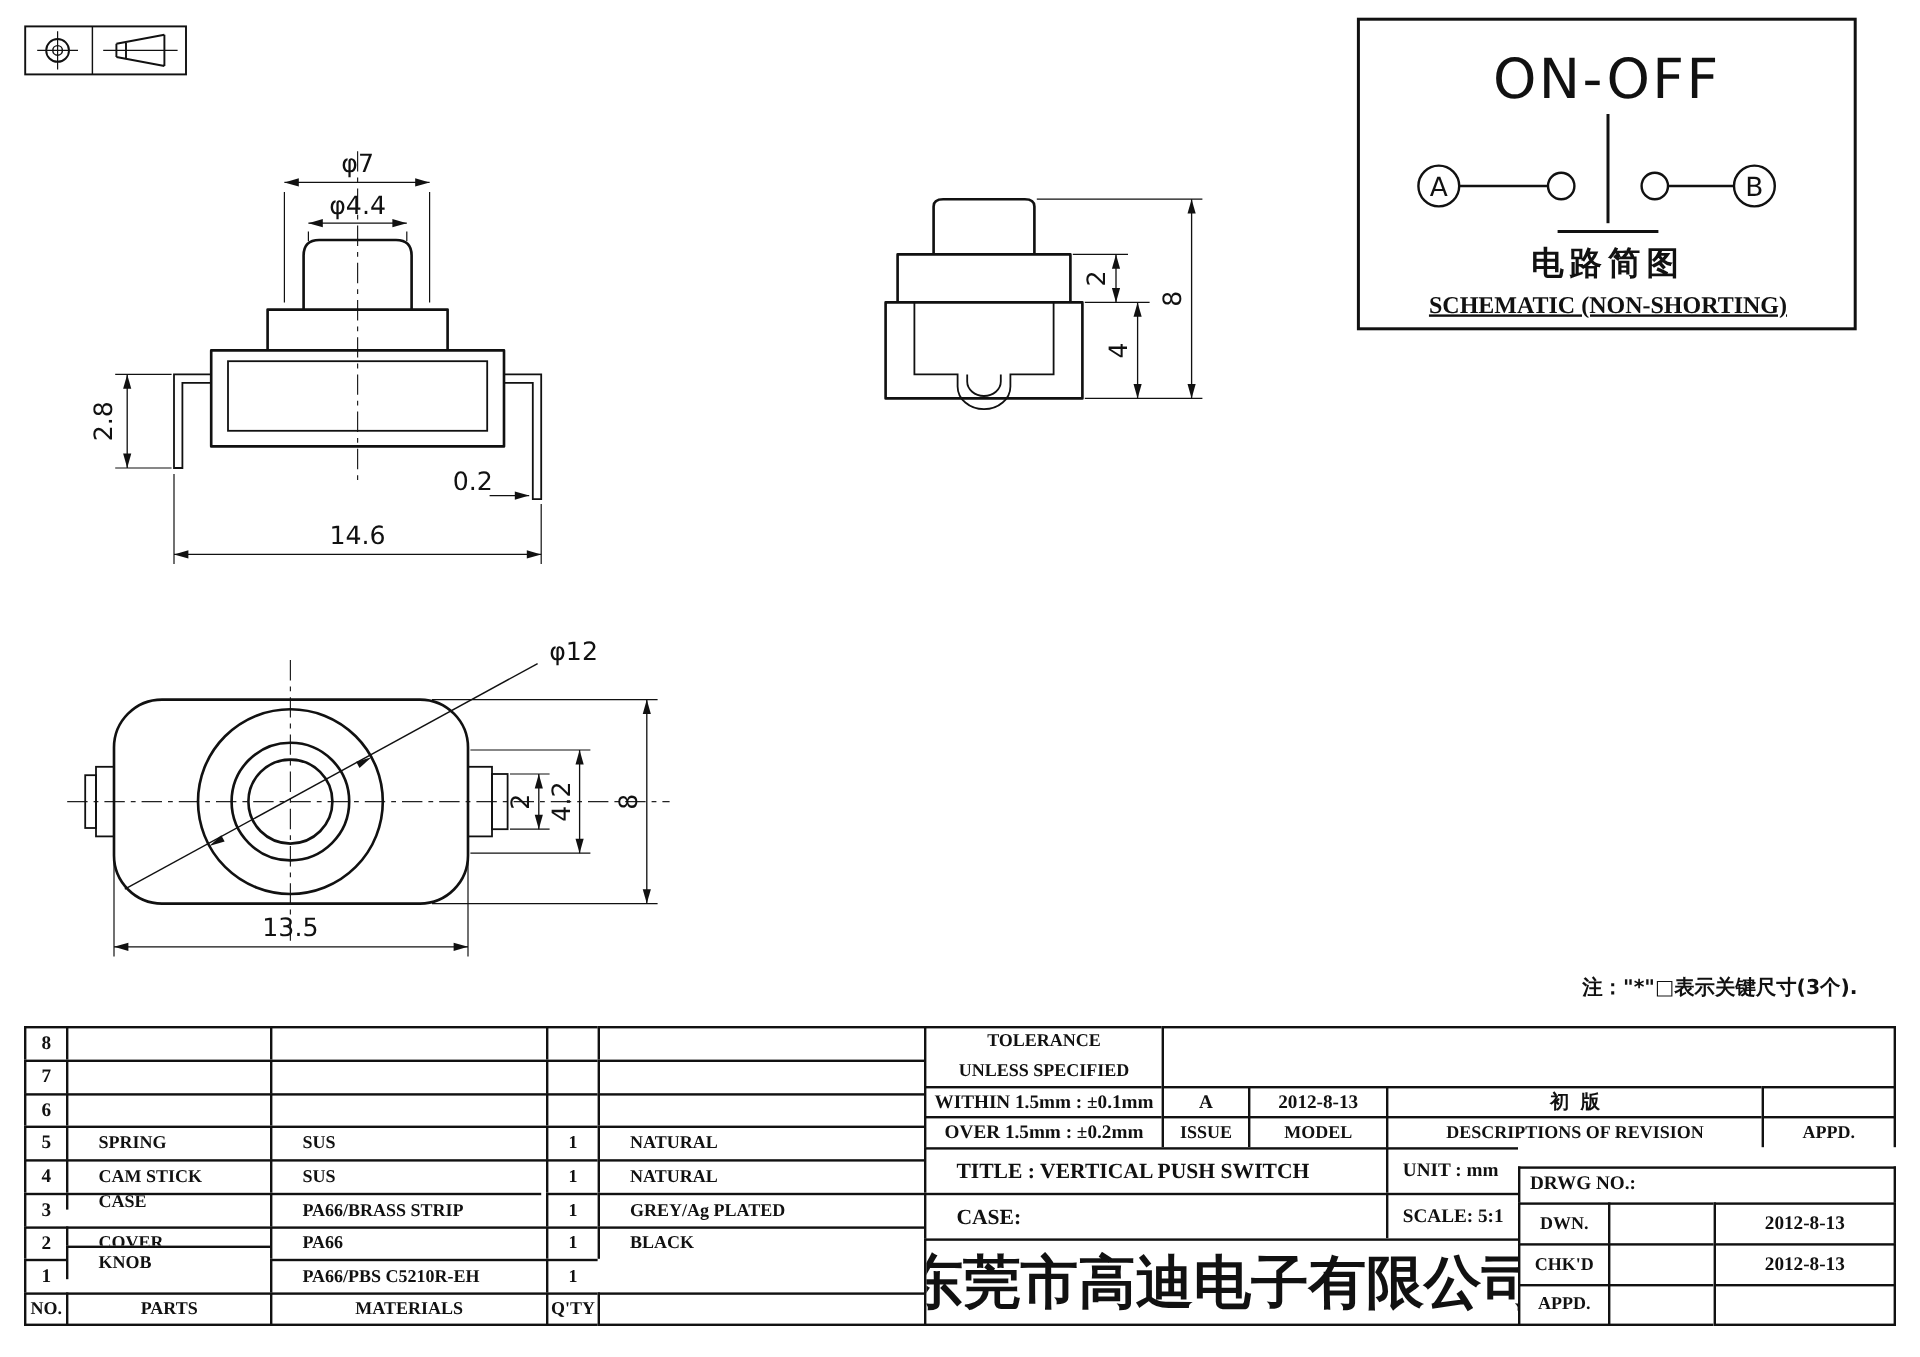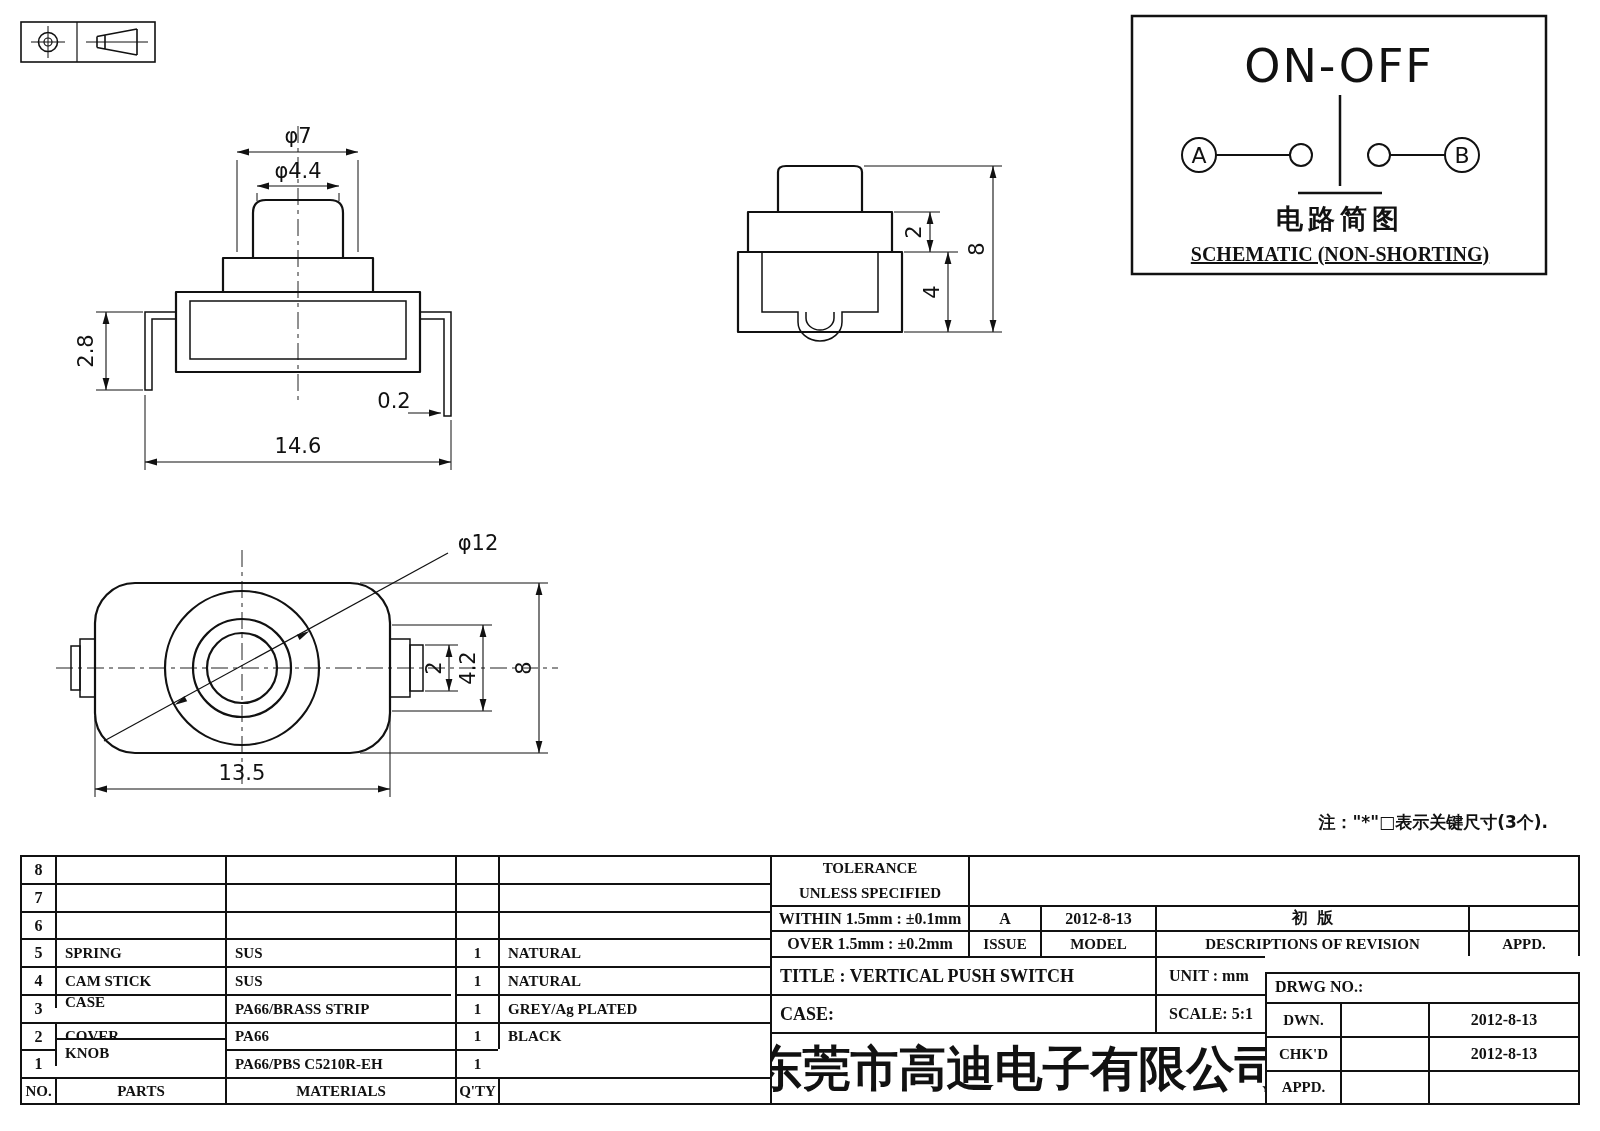--- a/index.html
+++ b/index.html
@@ -17,21 +17,21 @@
   .cl{stroke:#222;stroke-width:1;stroke-dasharray:17 5 4 5}
   .dimt{font:21px "DejaVu Sans",sans-serif;fill:#111}
 
   
   .cell{position:absolute;border-left:2px solid #111;border-top:2px solid #111;
         display:flex;align-items:center;font-weight:bold;font-size:15px;color:#111;
         overflow:hidden;white-space:nowrap;background:#fff}
   .br{border-right:2px solid #111}
   .bb{border-bottom:2px solid #111}
   .c{justify-content:center;text-align:center}
-  .l{padding-left:8px}
+  .l{padding-left:25px}
   .f16{font-size:16px}
   .f18{font-size:18px}
   .sans{font-family:Liberation Mono, monospace}
   .tolhdr{flex-direction:column;justify-content:space-between;line-height:1.55}
   .topleft{align-items:flex-start;padding:4px 8px}
   .company{font-size:48px;font-family:"DejaVu Sans",sans-serif;justify-content:center}
 </style>
 </head>
 <body>
 

